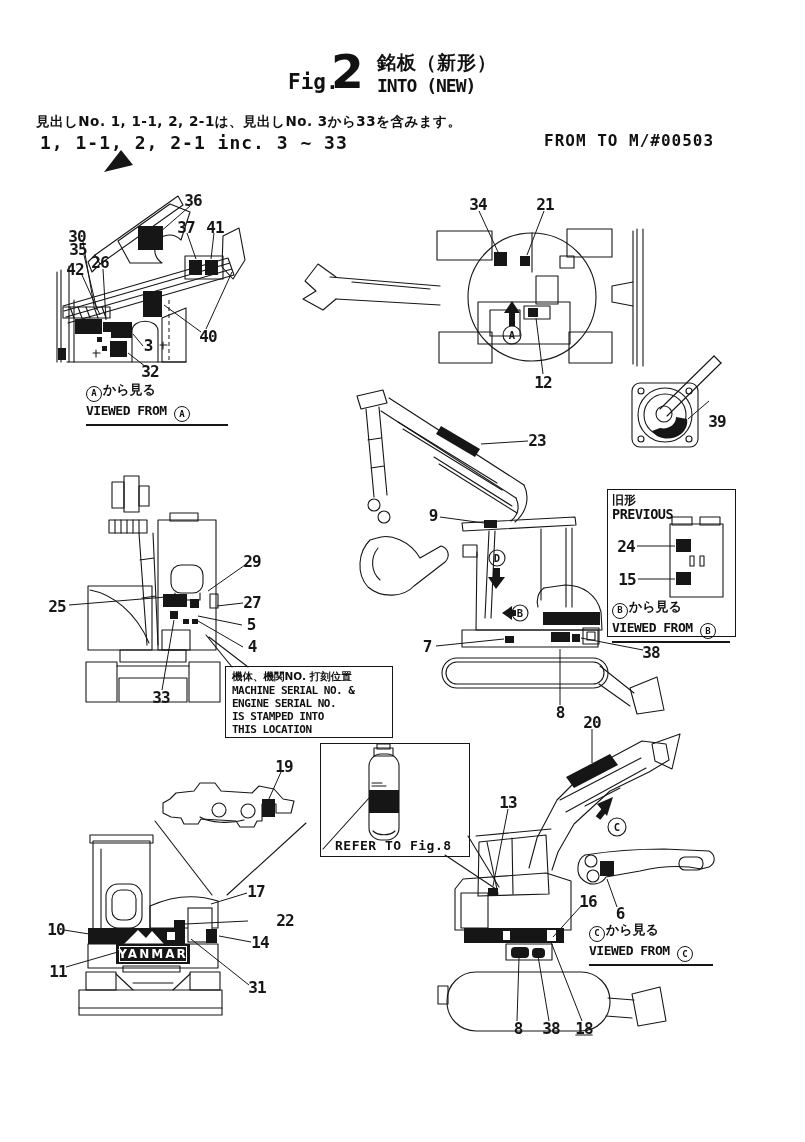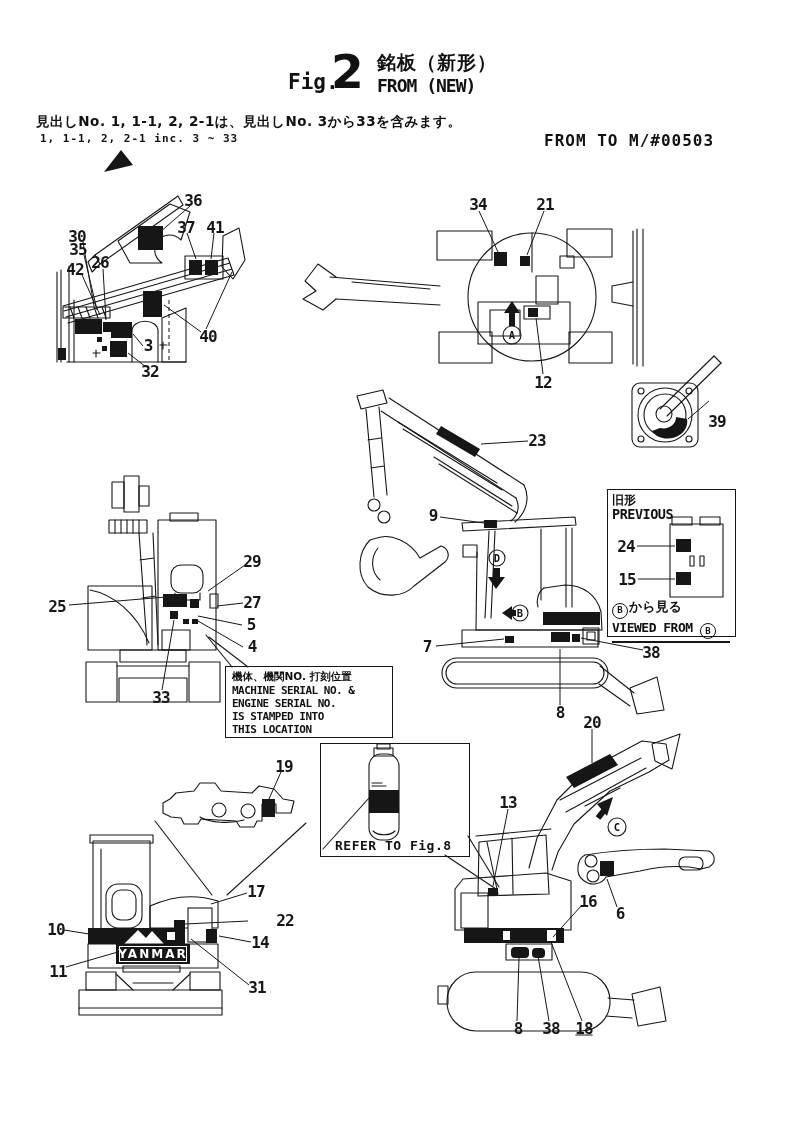--- a/index.html
+++ b/index.html
@@ -15,21 +15,21 @@
   svg text{font-family:"DejaVu Sans Mono",monospace;font-size:10.5px;font-weight:700;
            fill:#161616;text-anchor:middle;}
   .callout{position:absolute;transform:translate(-50%,-50%);
            font-family:"DejaVu Sans Mono",monospace;font-size:16px;font-weight:700;
            color:#161616;white-space:nowrap;letter-spacing:-1px;}
   .fig-label{font-family:"DejaVu Sans Mono",monospace;font-size:21px;font-weight:700;}
   .fig-number{font-family:"DejaVu Sans",sans-serif;font-size:47px;font-weight:800;line-height:1;}
   .title-jp{font-size:19px;font-weight:700;letter-spacing:1px;}
   .title-en{font-family:"DejaVu Sans Mono",monospace;font-size:18px;font-weight:700;letter-spacing:-1px;}
   .note-jp{font-size:13.5px;font-weight:600;letter-spacing:.5px;white-space:nowrap;}
-  .note-en{font-family:"DejaVu Sans Mono",monospace;font-size:11px;font-weight:600;
+  .note-en{font-family:"DejaVu Sans Mono",monospace;font-size:18px;font-weight:600;
            letter-spacing:1px;white-space:nowrap;}
   .from-to{font-family:"DejaVu Sans Mono",monospace;font-size:16px;font-weight:600;
            letter-spacing:1px;white-space:nowrap;}
   .vp{position:absolute;white-space:nowrap;line-height:15px;}
   .vp .circ{display:inline-flex;width:14px;height:14px;border:1.4px solid #161616;border-radius:50%;
             align-items:center;justify-content:center;
             font-family:"DejaVu Sans Mono",monospace;font-size:9px;font-weight:700;
             vertical-align:-2px;}
   .vp .jp{font-size:13px;font-weight:600;margin-left:1px;}
   .vp .en{font-family:"DejaVu Sans Mono",monospace;font-size:13px;font-weight:700;letter-spacing:-.5px;}
@@ -287,21 +287,21 @@
       <path class="leader" d="M528,441 L481,444 M440,517 L484,523 M436,646 L504,639 M643,650 L581,638 M560,705 L560,649"></path>
       <path class="leader" d="M69,605 L166,597 M245,565 L208,591 M243,603 L217,606 M242,625 L198,616 M243,647 L198,621 M162,690 L174,620"></path>
       <path class="leader" d="M281,772 L268,801 M247,893 L211,904 M248,921 L185,924 M251,942 L219,936 M64,930 L89,934 M66,967 L135,947 M249,985 L191,939"></path>
       <path class="leader" d="M592,729 L592,763 M508,809 L493,886 M582,905 L553,937 M617,907 L607,879 M517,1021 L519,958 M549,1021 L538,956 M582,1021 L551,942"></path>
     </g>
   </svg>
 
   <div class="abs fig-label" style="left:288px;top:70px;">Fig.</div>
   <div class="abs fig-number" style="left:331px;top:48px;">2</div>
   <div class="abs title-jp" style="left:377px;top:50px;">銘板（新形）</div>
-  <div class="abs title-en" style="left:377px;top:75px;">FROM (NEW)</div>
+  <div class="abs title-en" style="left:377px;top:75px;">INTO (NEW)</div>
 
   <div class="abs note-jp" style="left:36px;top:113px;">見出しNo. 1, 1-1, 2, 2-1は、見出しNo. 3から33を含みます。</div>
   <div class="abs note-en" style="left:40px;top:132px;">1, 1-1, 2, 2-1 inc. 3 ~ 33</div>
   <div class="abs from-to" style="left:544px;top:131px;">FROM TO M/#00503</div>
 
   <div class="boxed" style="left:607px;top:489px;width:127px;height:146px;">
     <div class="prev-jp">旧形</div>
     <div class="prev-en">PREVIOUS</div>
   </div>
 
@@ -356,19 +356,29 @@
       <span class="callout" style="left: 56px; top: 929px;">10</span>
       <span class="callout" style="left: 58px; top: 971px;">11</span>
       <span class="callout" style="left: 257px; top: 987px;">31</span>
       <span class="callout" style="left: 592px; top: 722px;">20</span>
       <span class="callout" style="left: 508px; top: 802px;">13</span>
       <span class="callout" style="left: 588px; top: 901px;">16</span>
       <span class="callout" style="left: 620px; top: 913px;">6</span>
       <span class="callout" style="left: 518px; top: 1028px;">8</span>
       <span class="callout" style="left: 551px; top: 1028px;">38</span>
       <span class="callout" style="left: 584px; top: 1028px; text-decoration: underline;">18</span>
+      <div class="vp" style="left: 86px; top: 381px;">
+        <div><span class="circ">A</span><span class="jp">から見る</span></div>
+        <div><span class="en">VIEWED FROM </span><span class="circ">A</span></div>
+        <div class="rule" style="width: 142px;"></div>
+      </div>
       <div class="vp" style="left: 612px; top: 598px;">
         <div><span class="circ">B</span><span class="jp">から見る</span></div>
         <div><span class="en">VIEWED FROM </span><span class="circ">B</span></div>
         <div class="rule" style="width: 118px;"></div>
       </div>
+      <div class="vp" style="left: 589px; top: 921px;">
+        <div><span class="circ">C</span><span class="jp">から見る</span></div>
+        <div><span class="en">VIEWED FROM </span><span class="circ">C</span></div>
+        <div class="rule" style="width: 124px;"></div>
+      </div>
     </div>
 </div>
 
 </body></html>

